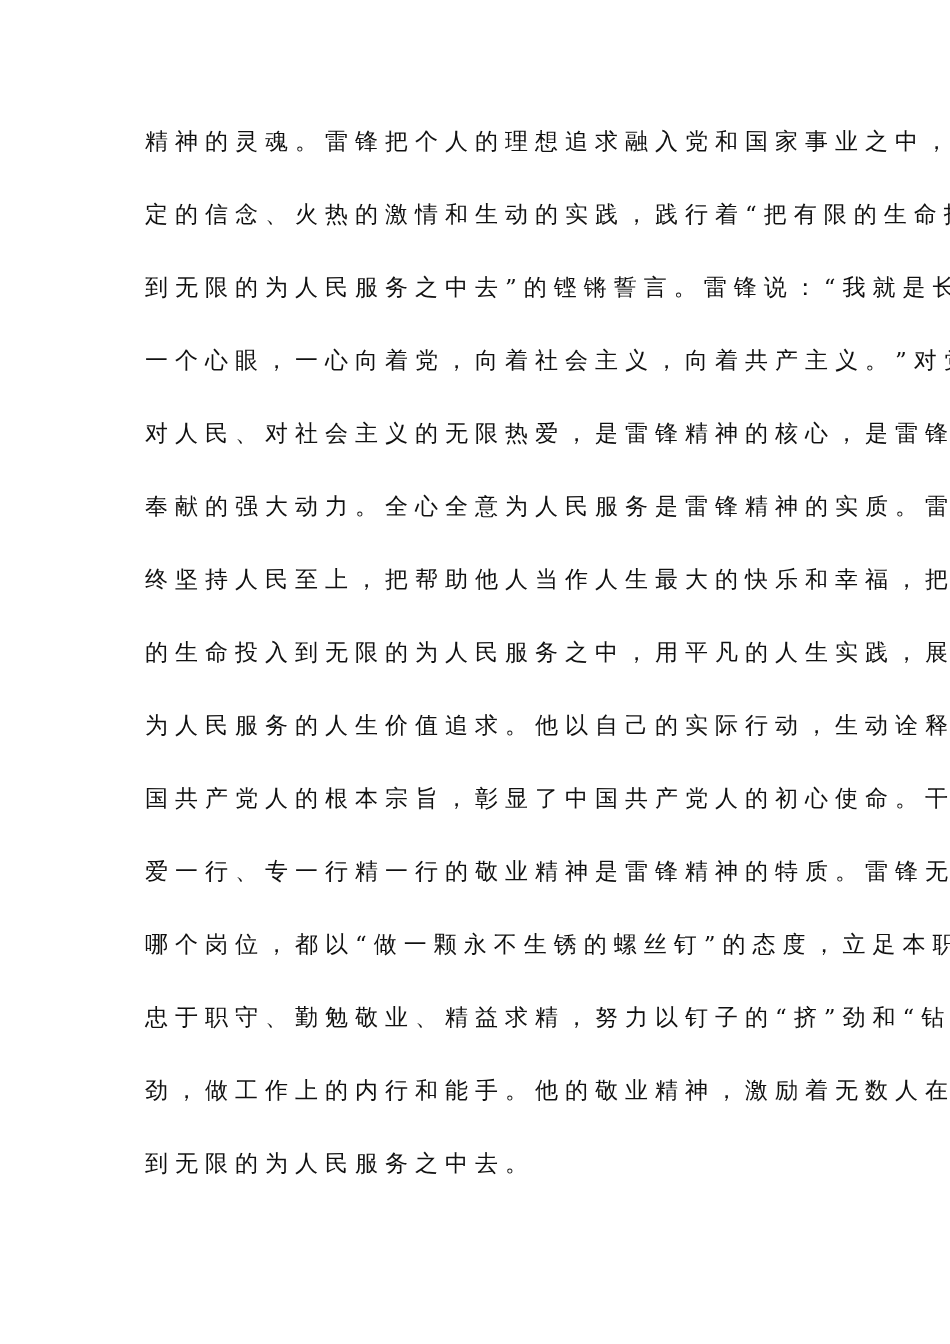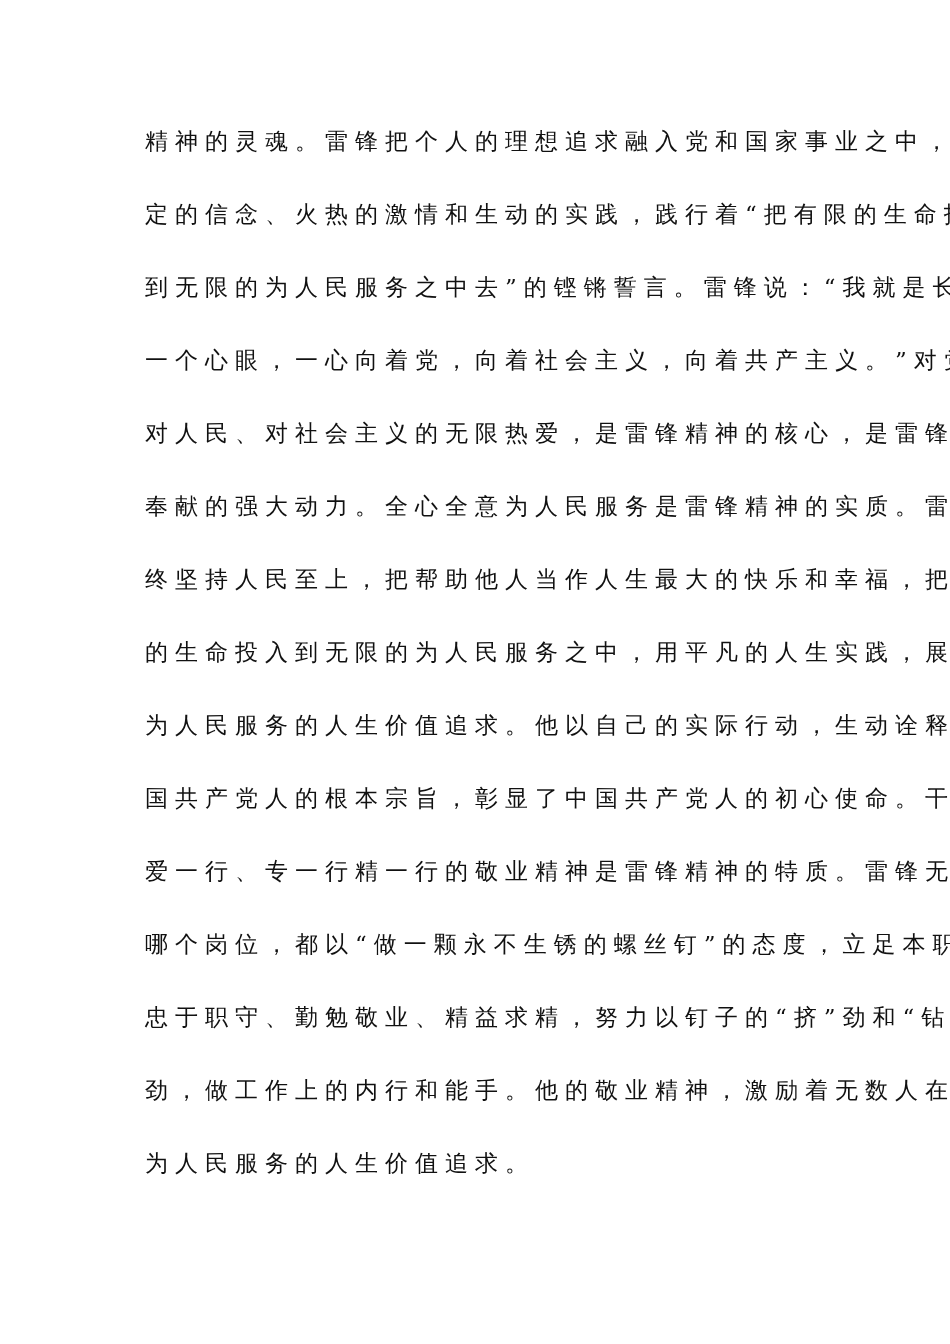--- a/index.html
+++ b/index.html
@@ -52,15 +52,15 @@
     <div class="line" style="top:418px">对人民、对社会主义的无限热爱，是雷锋精神的核心，是雷锋自觉</div>
     <div class="line" style="top:491px">奉献的强大动力。全心全意为人民服务是雷锋精神的实质。雷锋始</div>
     <div class="line" style="top:564px">终坚持人民至上，把帮助他人当作人生最大的快乐和幸福，把有限</div>
     <div class="line" style="top:637px">的生命投入到无限的为人民服务之中，用平凡的人生实践，展现了</div>
     <div class="line" style="top:710px">为人民服务的人生价值追求。他以自己的实际行动，生动诠释了中</div>
     <div class="line" style="top:783px">国共产党人的根本宗旨，彰显了中国共产党人的初心使命。干一行</div>
     <div class="line" style="top:856px">爱一行、专一行精一行的敬业精神是雷锋精神的特质。雷锋无论在</div>
     <div class="line" style="top:929px">哪个岗位，都以“做一颗永不生锈的螺丝钉”的态度，立足本职、</div>
     <div class="line" style="top:1002px">忠于职守、勤勉敬业、精益求精，努力以钉子的“挤”劲和“钻”</div>
     <div class="line" style="top:1075px">劲，做工作上的内行和能手。他的敬业精神，激励着无数人在平凡</div>
-    <div class="line" style="top:1148px">为人民服务的人生价值追求。</div>
+    <div class="line" style="top:1148px">到无限的为人民服务之中去。</div>
   </div>
 </div>
 
 </body></html>

